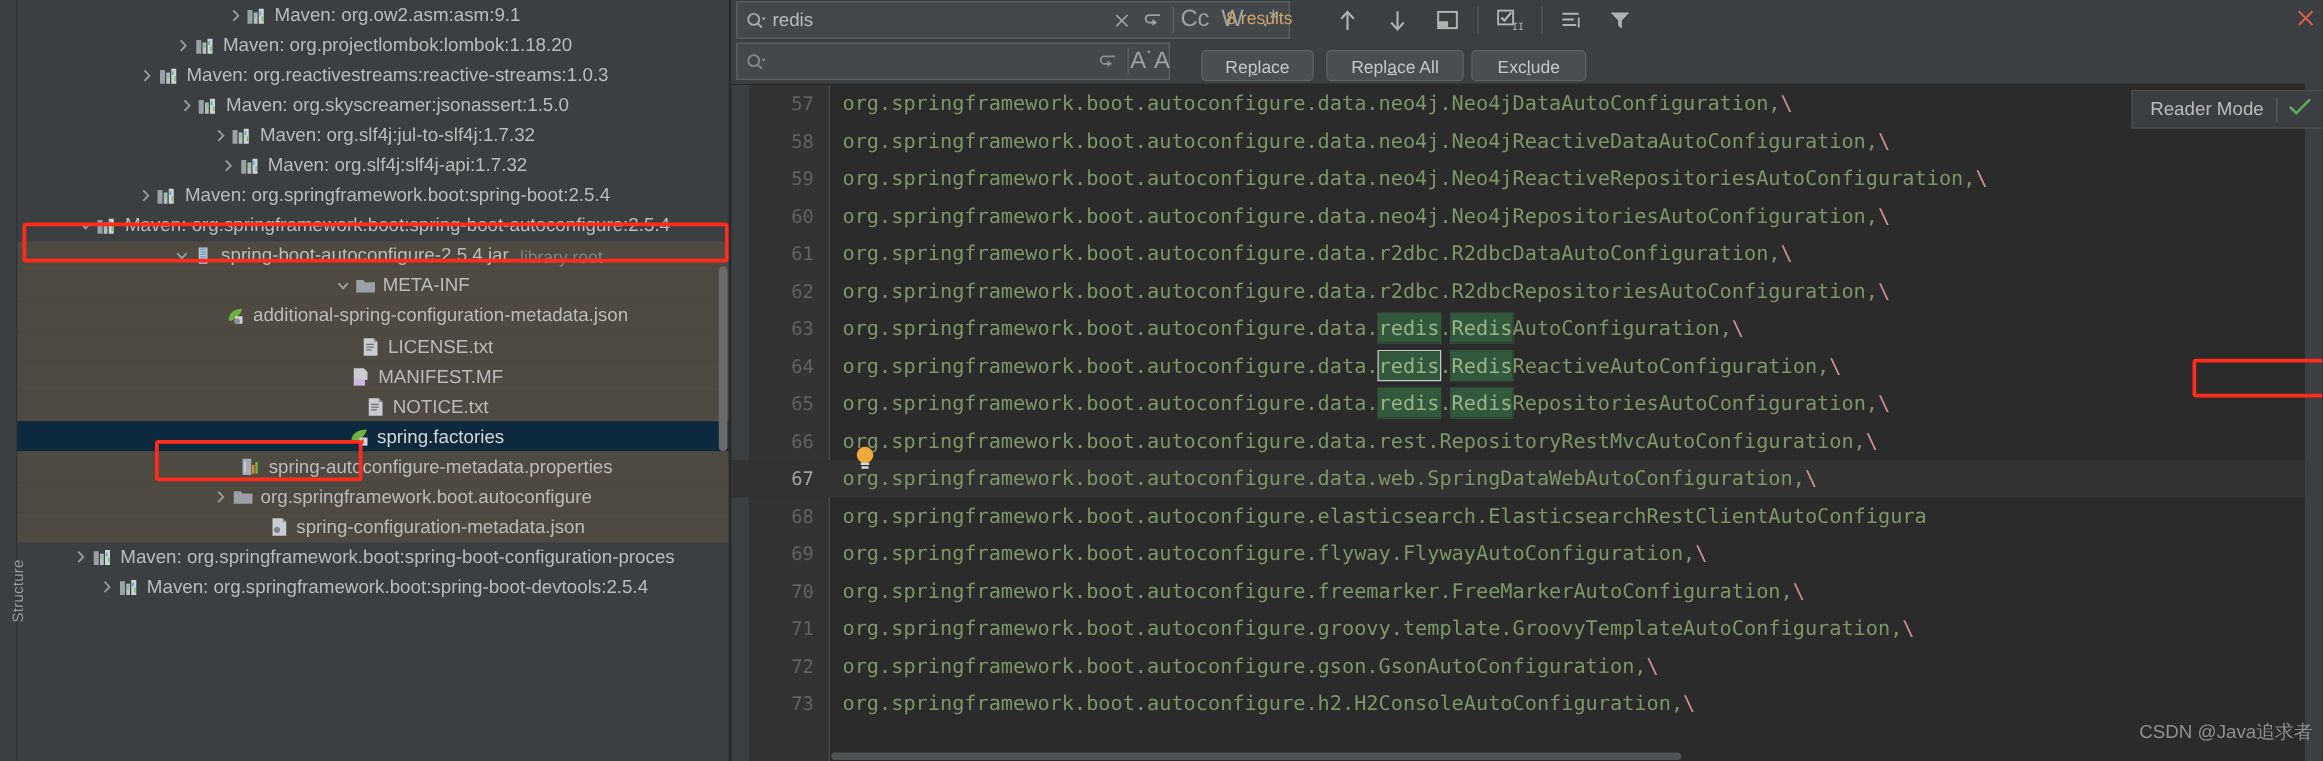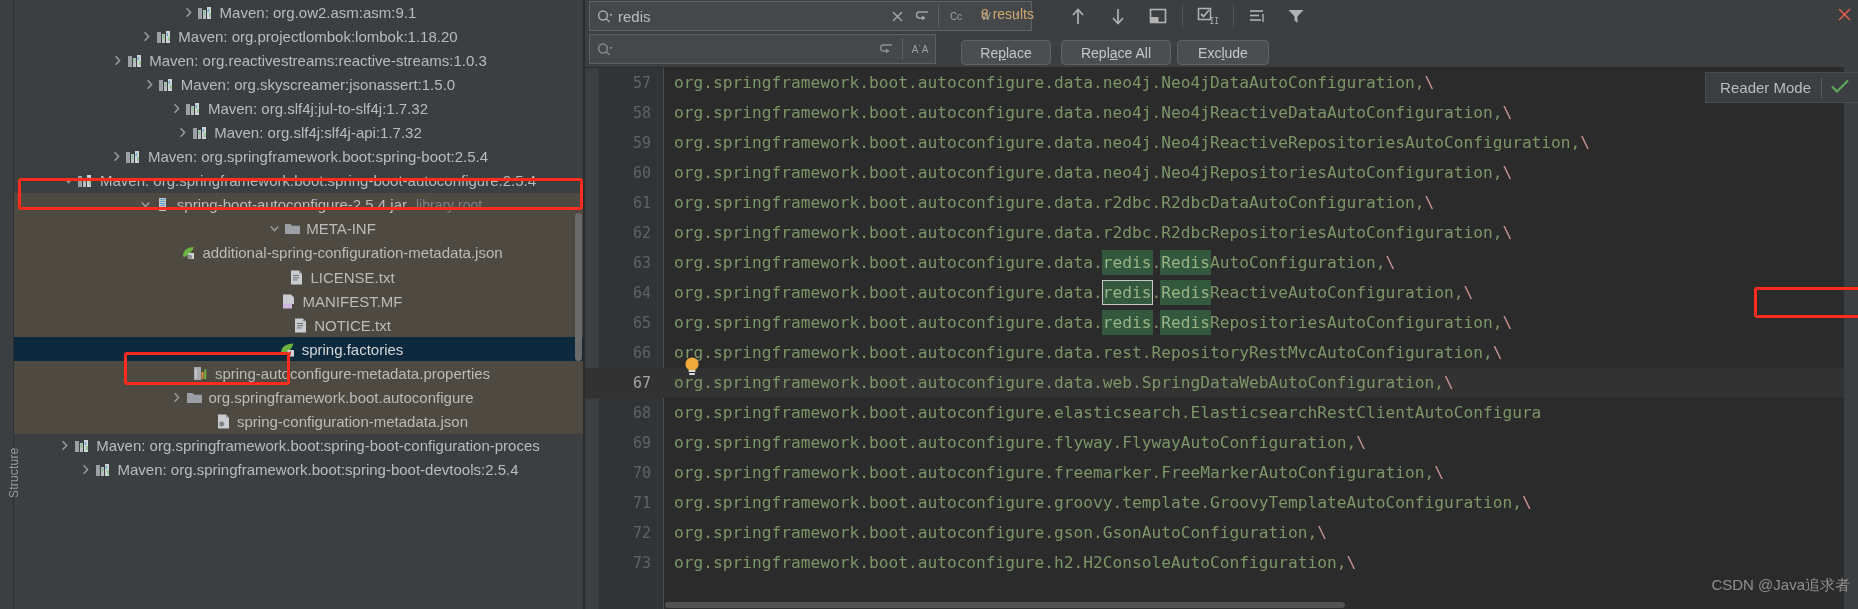--- a/index.html
+++ b/index.html
@@ -87,21 +87,21 @@
     border: 0; outline: none; font-family: "Liberation Sans", sans-serif; padding: 0;
   }
   .f-input::placeholder { color: #787878; }
   .f-btn {
     width: 26px; flex: 0 0 26px; height: 28px;
     display: flex; align-items: center; justify-content: center; color: #a3a3a3;
   }
   .f-sep { width: 1px; height: 22px; background: #5c6164; flex: 0 0 1px; margin: 0 2px; }
   .opt {
     width: 30px; flex: 0 0 30px; height: 28px; display: flex; align-items: center;
-    justify-content: center; font-size: 10px; color: #9fa0a1;
+    justify-content: center; font-size: 19px; color: #9fa0a1;
   }
 
   #results-count {
     position: absolute; left: 396px; top: 6px; font-size: 14px; color: #cfa76b;
   }
   .tb-icon {
     position: absolute; top: 2px; width: 30px; height: 28px;
     display: flex; align-items: center; justify-content: center; color: #b2b2b2;
   }
   .tb-sep { position: absolute; top: 5px; width: 1px; height: 22px; background: #565656; }

